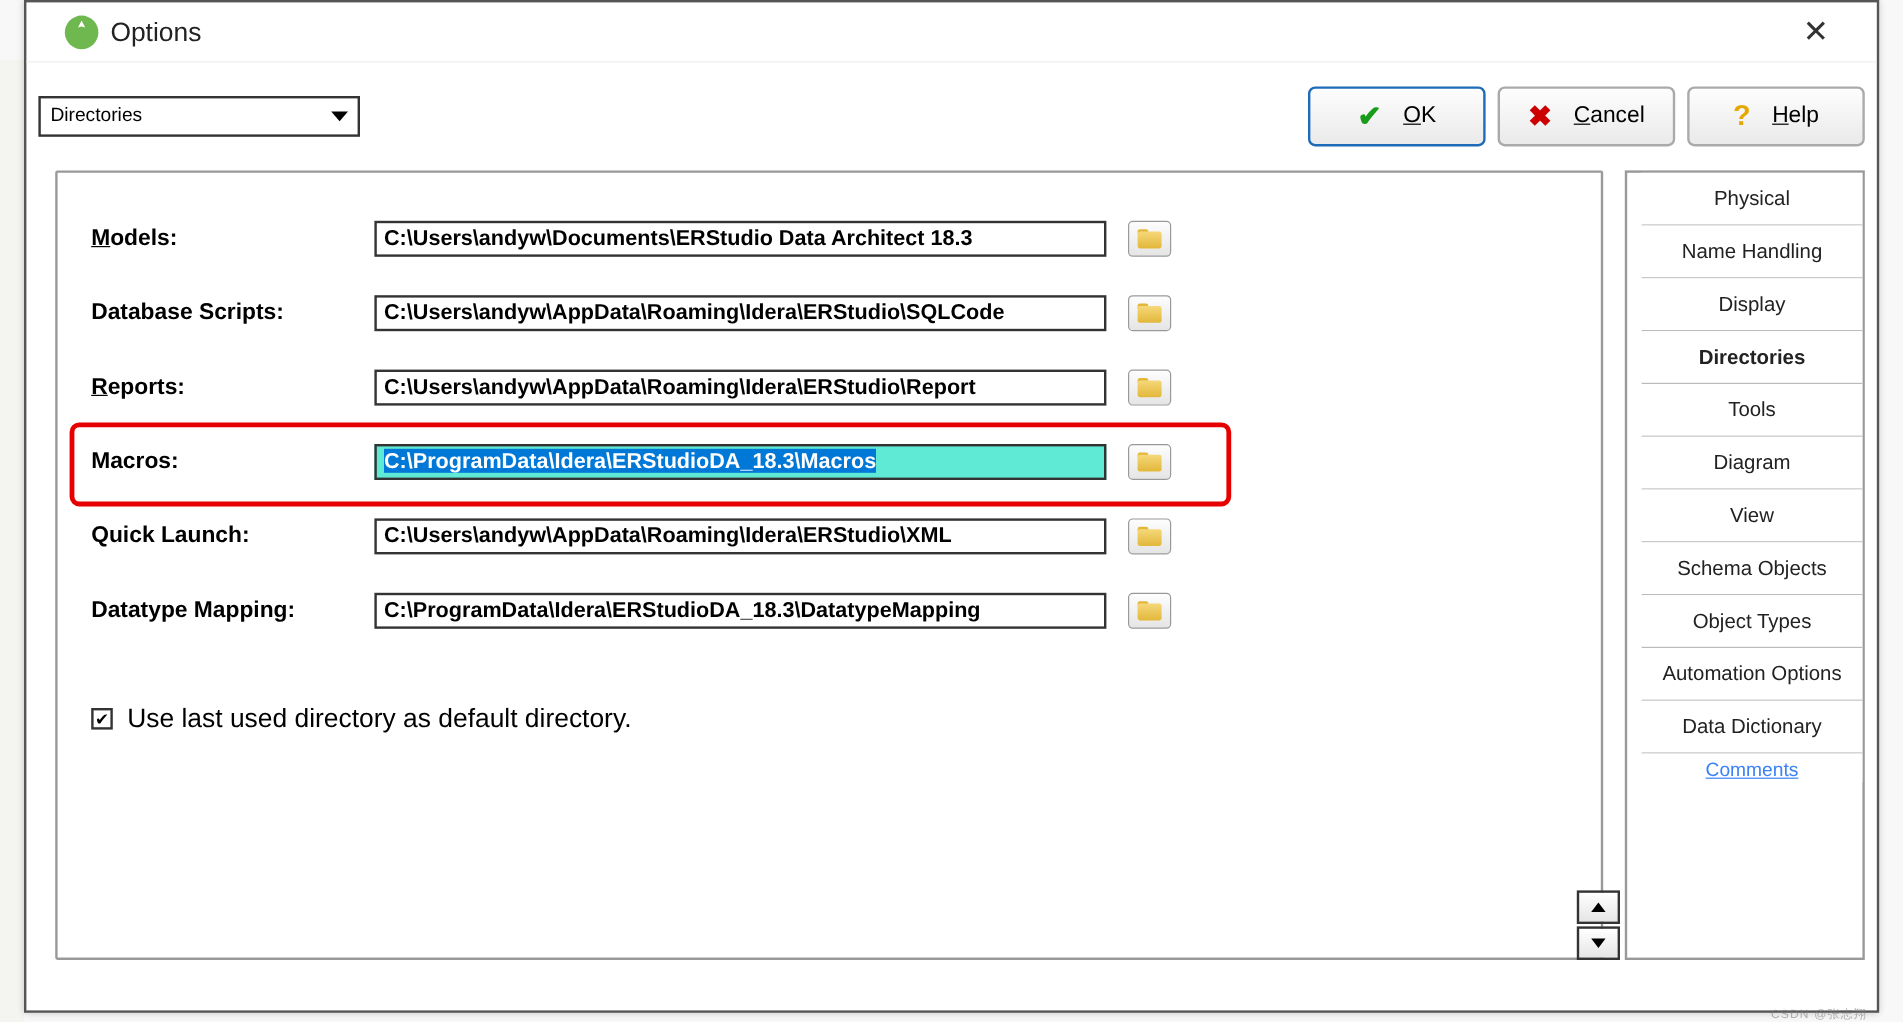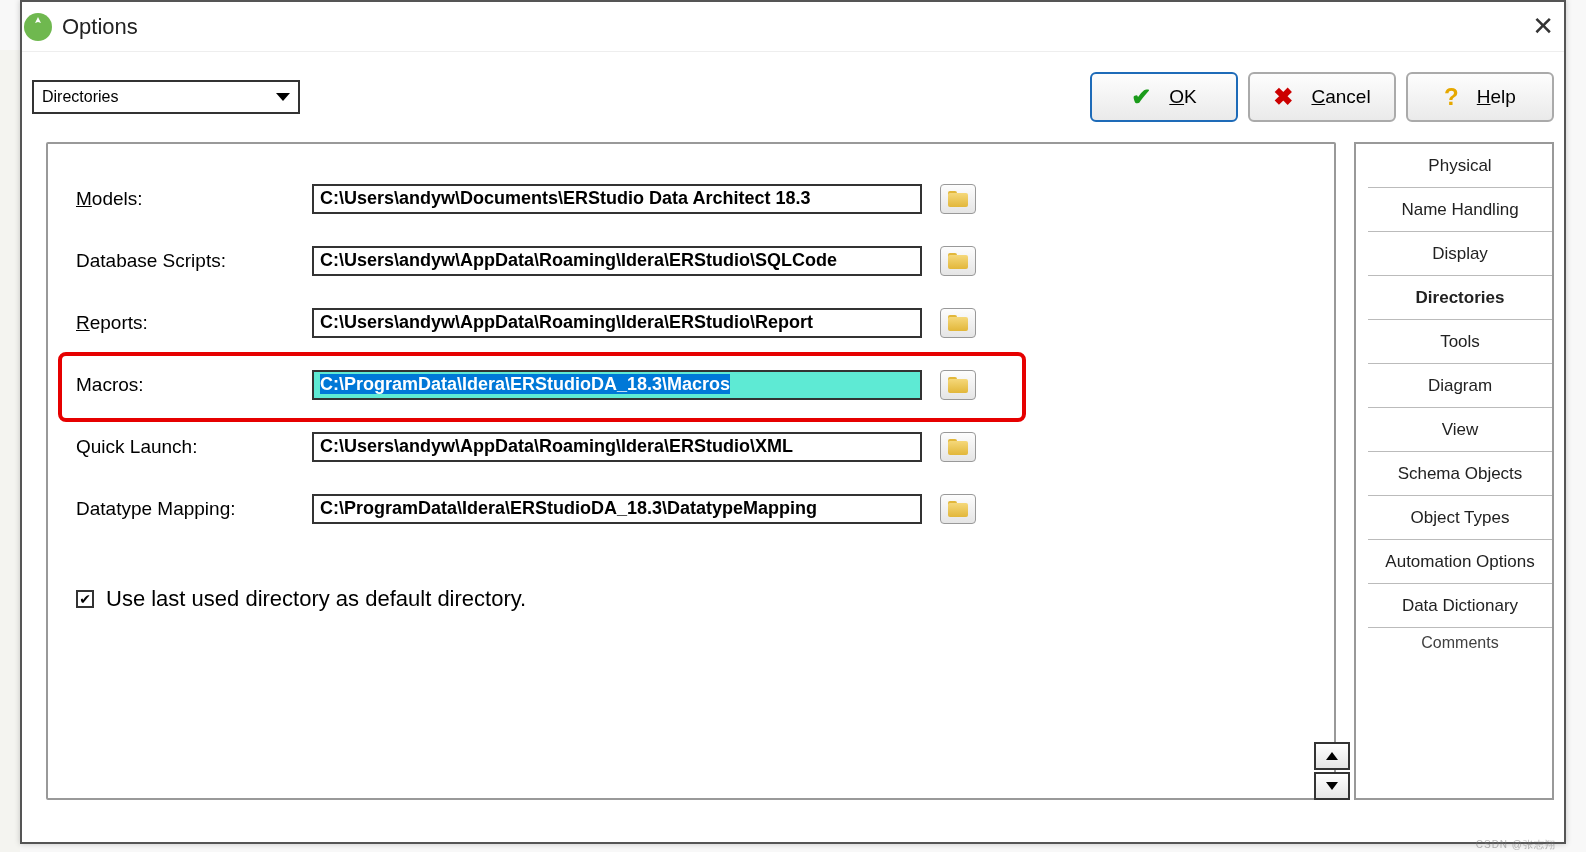--- a/index.html
+++ b/index.html
@@ -1,55 +1,55 @@
 <!DOCTYPE html>
 <html><head>
 <meta charset="utf-8">
 <style>
 * { box-sizing: border-box; margin: 0; padding: 0; }
 body { font-family: Arial, sans-serif; font-size: 15px; background: #f8f8f8; width: 1586px; height: 852px; overflow: hidden; position: relative; }
 .dialog { position: absolute; top: 0; left: 20px; right: 20px; bottom: 8px; background: #fff; border: 2px solid #555; box-shadow: 0 0 6px rgba(0,0,0,0.2); }
-.title-bar { height: 50px; display: flex; align-items: center; padding: 0 2px; border-bottom: 1px solid #eee; }
+.title-bar { height: 50px; display: flex; align-items: center; padding: 0 32px; border-bottom: 1px solid #eee; }
 .title-icon { width: 28px; height: 28px; background: #6fb84f; border-radius: 50%; display: flex; align-items: center; justify-content: center; margin-right: 10px; }
 .title-icon svg { width: 16px; height: 20px; }
 .title-text { font-size: 22px; color: #222; flex: 1; }
 .close-x { font-size: 26px; color: #333; cursor: pointer; padding: 0 8px; font-weight: 300; }
 .toolbar { display: flex; align-items: center; padding: 18px 10px 0 10px; height: 72px; }
 .category-select { width: 268px; height: 34px; border: 2px solid #333; background: #fff; padding: 0 8px; font-size: 16px; display: flex; align-items: center; justify-content: space-between; cursor: pointer; }
 .category-select .arrow { width: 0; height: 0; border-left: 7px solid transparent; border-right: 7px solid transparent; border-top: 8px solid #000; }
 .spacer { flex: 1; }
 .btn { height: 50px; border: 2px solid #aaa; border-radius: 6px; background: linear-gradient(to bottom, #fdfdfd, #eaeaea); display: flex; align-items: center; justify-content: center; padding: 0 20px; margin-left: 10px; font-size: 19px; cursor: pointer; min-width: 148px; }
 .btn.primary { border: 2px solid #1e6bb8; }
 .btn-icon { font-size: 24px; margin-right: 18px; }
 .btn-icon.ok { color: #1a9b1a; font-weight: bold; }
 .btn-icon.cancel { color: #c00; font-weight: bold; }
 .btn-icon.help { color: #e6a800; font-weight: bold; }
 .btn u { text-decoration: underline; }
 .content { position: absolute; top: 126px; left: 10px; right: 10px; bottom: 12px; }
 .group-frame { position: absolute; top: 14px; left: 14px; right: 218px; bottom: 30px; border: 2px solid #999; border-top: 2px solid #999; border-radius: 2px; }
 .form-rows { padding: 38px 28px 20px 28px; }
 .form-row { display: flex; align-items: center; margin-bottom: 28px; height: 34px; }
-.form-label { width: 236px; font-size: 19px; font-weight: normal; color: #000; }
+.form-label { width: 236px; font-size: 19px; font-weight: bold; color: #000; }
 .form-label u { text-decoration: underline; }
 .form-input { width: 610px; height: 30px; border: 2px solid #333; padding: 2px 6px; font-size: 18px; font-family: Arial, sans-serif; background: #fff; color: #000; font-weight: bold; }
 .form-input.selected { background: #5eead4; color: #000; }
 .form-input.selected .sel { background: #0078d7; color: #fff; }
 .folder-btn { width: 36px; height: 30px; background: linear-gradient(to bottom, #fdfdfd, #e5e5e5); border: 1px solid #999; border-radius: 4px; margin-left: 18px; display: flex; align-items: center; justify-content: center; cursor: pointer; }
 .folder-icon { width: 20px; height: 16px; position: relative; }
 .folder-icon::before { content: ''; position: absolute; top: 0; left: 0; width: 9px; height: 4px; background: #e2b73a; border-radius: 2px 2px 0 0; }
 .folder-icon::after { content: ''; position: absolute; top: 2px; left: 0; width: 20px; height: 14px; background: linear-gradient(to bottom, #f5d87a, #e2b73a); border-radius: 2px; }
 .highlight-box { position: absolute; border: 4px solid #e60000; border-radius: 8px; pointer-events: none; z-index: 5; }
 .checkbox-row { display: flex; align-items: center; padding: 0 28px; margin-top: 12px; }
 .checkbox { width: 18px; height: 18px; border: 2px solid #333; background: #fff; display: flex; align-items: center; justify-content: center; margin-right: 12px; cursor: pointer; }
 .checkbox .chk { font-size: 14px; color: #000; line-height: 1; }
 .checkbox-label { font-size: 22px; color: #000; }
 .side-tabs { position: absolute; top: 14px; right: 0; width: 200px; bottom: 30px; border: 2px solid #999; border-left: 2px solid #999; display: flex; flex-direction: column; }
 .tab-item { height: 44px; border-bottom: 1px solid #bbb; display: flex; align-items: center; justify-content: center; font-size: 17px; background: #fff; cursor: pointer; color: #222; margin-left: 12px; }
 .tab-item.active { font-weight: bold; background: #fff; }
-.tab-item.last { border-bottom: none; color: #404040; font-size: 16px; overflow: hidden; }
+.tab-item.last { border-bottom: none; color: #3b82f6; font-size: 16px; overflow: hidden; text-decoration: underline; }
 .spinner-col { position: absolute; right: 200px; bottom: 30px; width: 40px; display: flex; flex-direction: column; }
 .spin-btn { width: 36px; height: 28px; border: 2px solid #333; background: linear-gradient(to bottom, #fff, #e5e5e5); display: flex; align-items: center; justify-content: center; cursor: pointer; margin-top: 2px; }
 .spin-arrow { width: 0; height: 0; border-left: 6px solid transparent; border-right: 6px solid transparent; }
 .spin-arrow.up { border-bottom: 8px solid #000; }
 .spin-arrow.down { border-top: 8px solid #000; }
 .watermark { position: absolute; right: 30px; bottom: 0; font-size: 10px; color: rgba(120,120,120,0.55); letter-spacing: 1px; z-index: 10; }
 .bg-noise-left { position: absolute; left: 0; top: 50px; bottom: 0; width: 20px; background: #f4f4f0; z-index: -1; }
 </style>
 </head>
 <body>

